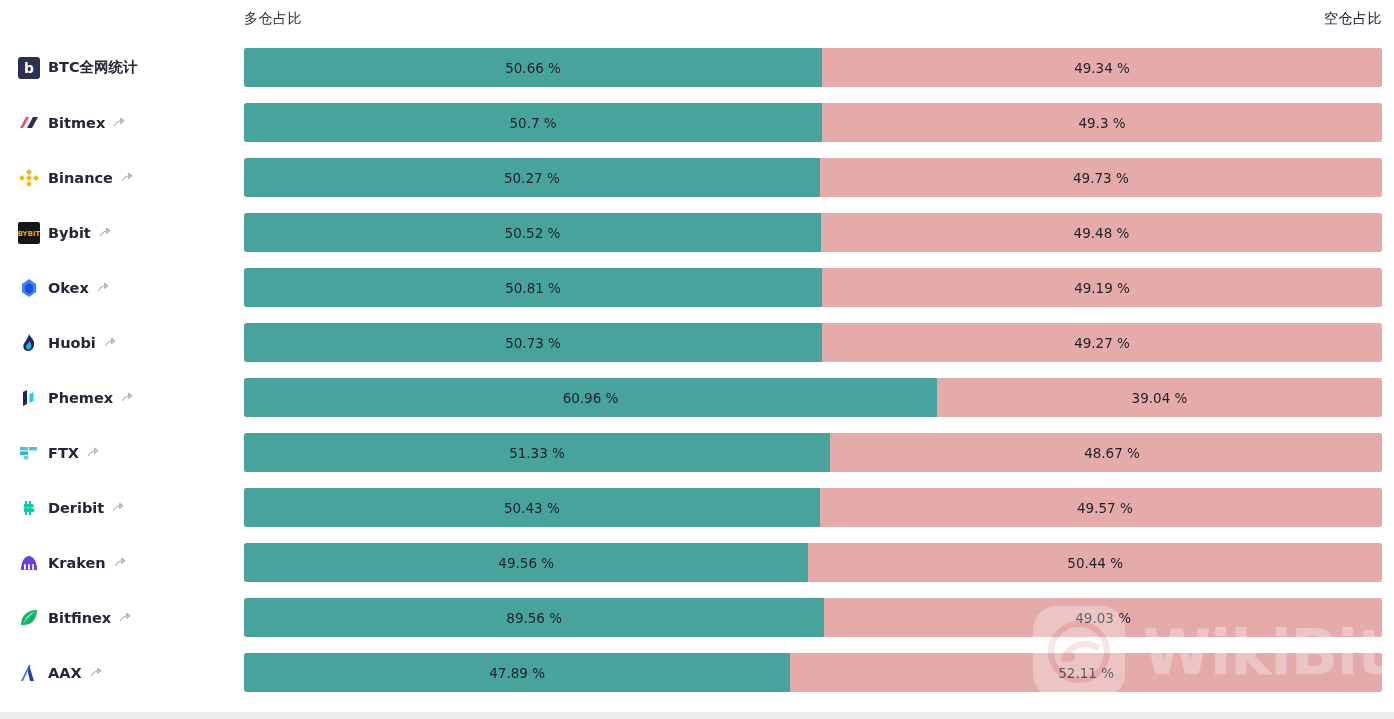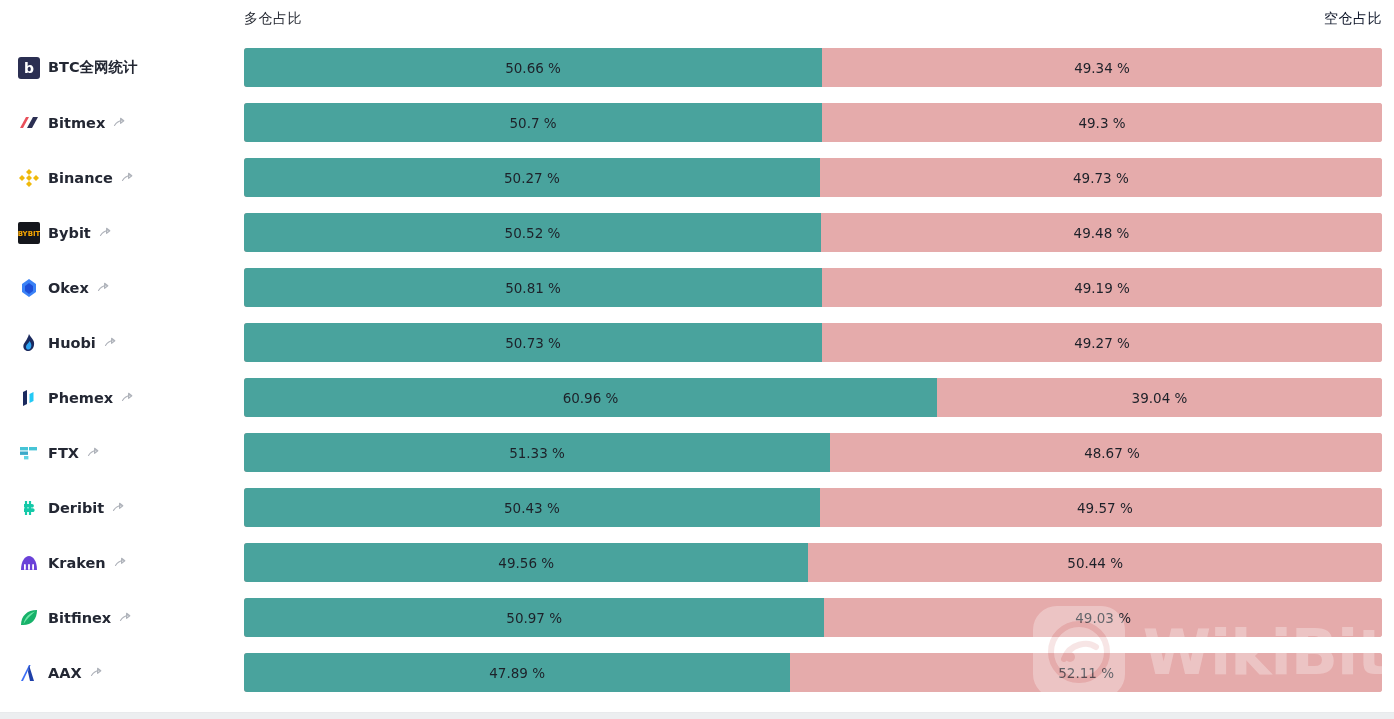--- a/index.html
+++ b/index.html
@@ -287,21 +287,21 @@
             </svg></span>
           <span class="name">Bitfinex</span>
           <span style="display: flex;">
             <svg class="ext-icon" width="13" height="13" viewBox="0 0 13 13">
               <path d="M1.5 9.5 C4 5.5, 7.5 4.5, 10 4.8" fill="none" stroke="#6b7280" stroke-width="1.1" stroke-linecap="round"></path>
               <path d="M7.6 2.2 L10.8 4.8 L7.6 7.4 Z" fill="none" stroke="#6b7280" stroke-width="1.1" stroke-linejoin="round"></path>
             </svg>
           </span>
         </div>
         <div class="track">
-          <div class="seg long" style="width: 51%;">50.97 %</div>
+          <div class="seg long" style="width: 51%;">89.56 %</div>
           <div class="seg short" style="width: 49%;">49.03 %</div>
         </div>
       </div>
       <div class="row">
         <div class="row-label">
           <span class="ico"><svg width="22" height="22" viewBox="0 0 22 22">
               <path d="M3 19 L11 3 L12.6 3 L5 19 Z" fill="#3b6ef5"></path>
               <path d="M11 3 L16 19 L12 19 L10 10 Z" fill="#1e3fa8"></path>
             </svg></span>
           <span class="name">AAX</span>

